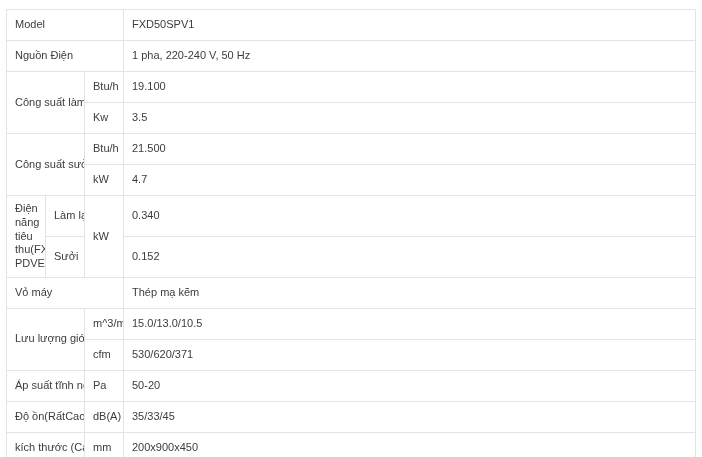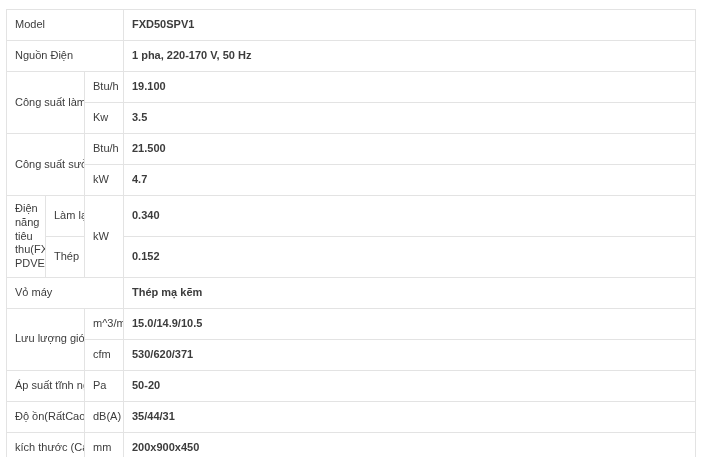--- a/index.html
+++ b/index.html
@@ -33,37 +33,37 @@
     color: #3c3c3c;
     vertical-align: middle;
     line-height: 1.25;
     height: 18px;
     overflow: hidden;
     white-space: nowrap;
   }
   td.c1 { width: 100px; }
   td.c2 { width: 96px; }
   td.c3 { width: 98px; }
-  td.c4 { width: auto; font-weight: bold; }
+  td.c4 { width: auto; }
   .label { color: #3c3c3c; }
   .value { color: #3c3c3c; }
 </style>
 </head>
 <body>
 
 <div class="sheet">
   <table class="spec">
     <tbody>
         <tr>
           <td colspan="3" class="c1 label">Model</td>
           <td class="c4 value">FXD50SPV1</td>
         </tr>
         <tr>
           <td colspan="3" class="c1 label">Nguồn Điện</td>
-          <td class="c4 value">1 pha, 220-170 V, 50 Hz</td>
+          <td class="c4 value">1 pha, 220-240 V, 50 Hz</td>
         </tr>
         <tr>
           <td colspan="2" rowspan="2" class="c1 label">Công suất làm lạnh</td>
           <td class="c3 label">Btu/h</td>
           <td class="c4 value">19.100</td>
         </tr>
         <tr>
           <td class="c3 label">Kw</td>
           <td class="c4 value">3.5</td>
         </tr>
@@ -76,45 +76,45 @@
           <td class="c3 label">kW</td>
           <td class="c4 value">4.7</td>
         </tr>
         <tr>
           <td rowspan="2" class="c1 label" style="white-space: normal;">Điện năng tiêu thu(FXDQ-PDVE)</td>
           <td class="c2 label">Làm lạnh</td>
           <td rowspan="2" class="c3 label">kW</td>
           <td class="c4 value">0.340</td>
         </tr>
         <tr>
-          <td class="c2 label">Thép</td>
+          <td class="c2 label">Sưởi</td>
           <td class="c4 value">0.152</td>
         </tr>
         <tr>
           <td colspan="3" class="c1 label">Vỏ máy</td>
           <td class="c4 value">Thép mạ kẽm</td>
         </tr>
         <tr>
           <td colspan="2" rowspan="2" class="c1 label">Lưu lượng gió(RấtCao/Cao/Thấp)</td>
           <td class="c3 label">m^3/min</td>
-          <td class="c4 value">15.0/14.9/10.5</td>
+          <td class="c4 value">15.0/13.0/10.5</td>
         </tr>
         <tr>
           <td class="c3 label">cfm</td>
           <td class="c4 value">530/620/371</td>
         </tr>
         <tr>
           <td colspan="2" class="c1 label">Áp suất tĩnh ngoài</td>
           <td class="c3 label">Pa</td>
           <td class="c4 value">50-20</td>
         </tr>
         <tr>
           <td colspan="2" class="c1 label">Độ ồn(RấtCao/Cao/Thấp)</td>
           <td class="c3 label">dB(A)</td>
-          <td class="c4 value">35/44/31</td>
+          <td class="c4 value">35/33/45</td>
         </tr>
         <tr>
           <td colspan="2" class="c1 label">kích thước (CaoxRộngxDày)</td>
           <td class="c3 label">mm</td>
           <td class="c4 value">200x900x450</td>
         </tr>
       </tbody>
   </table>
 </div>
 

